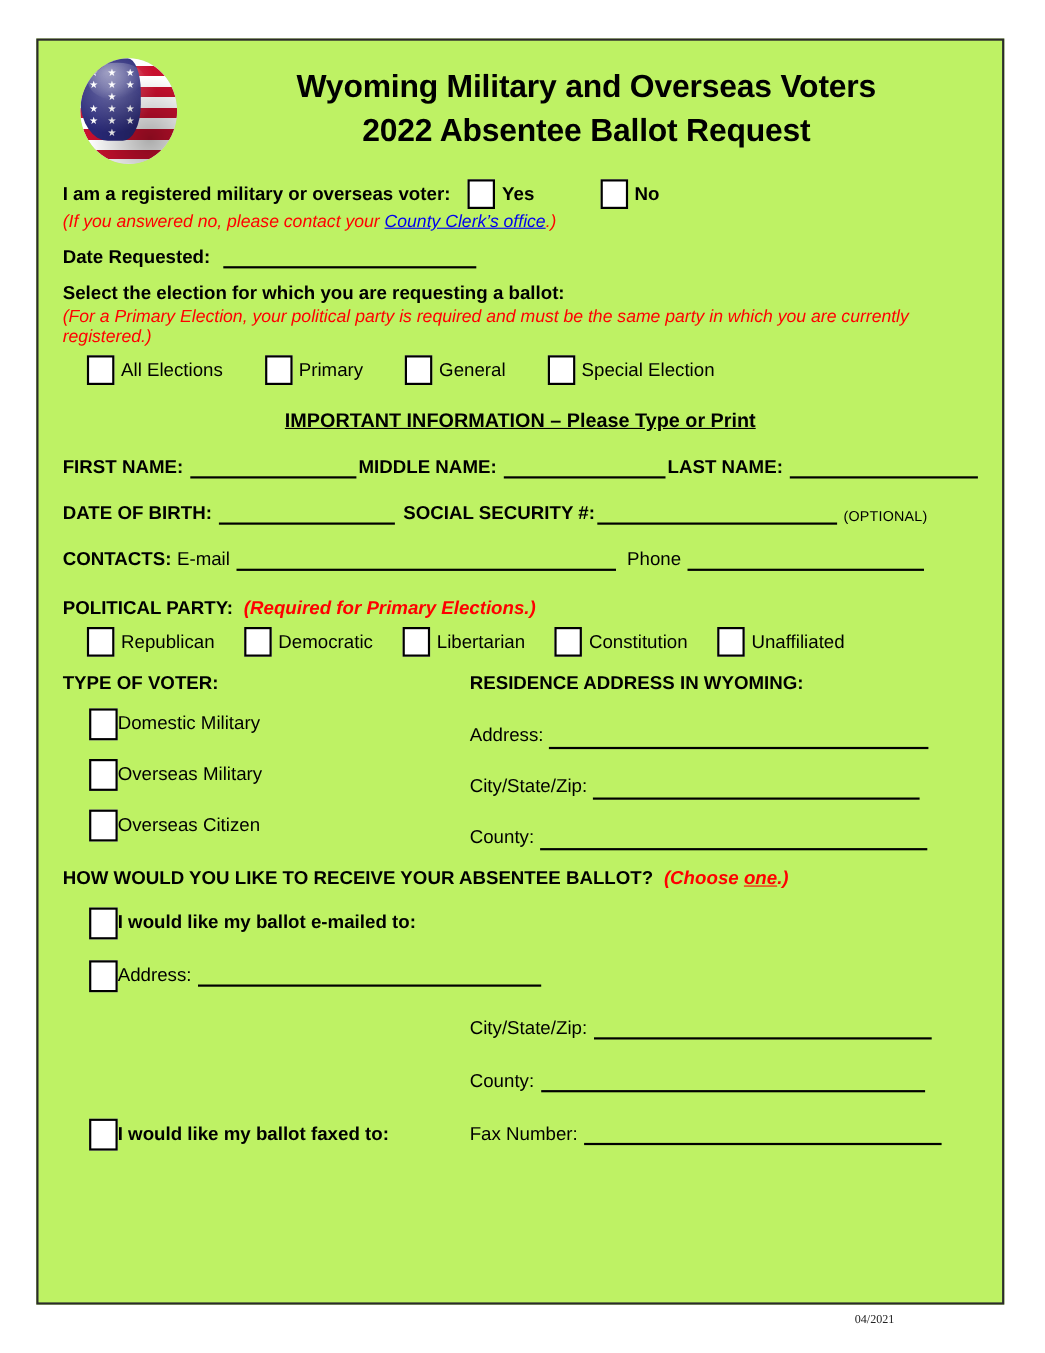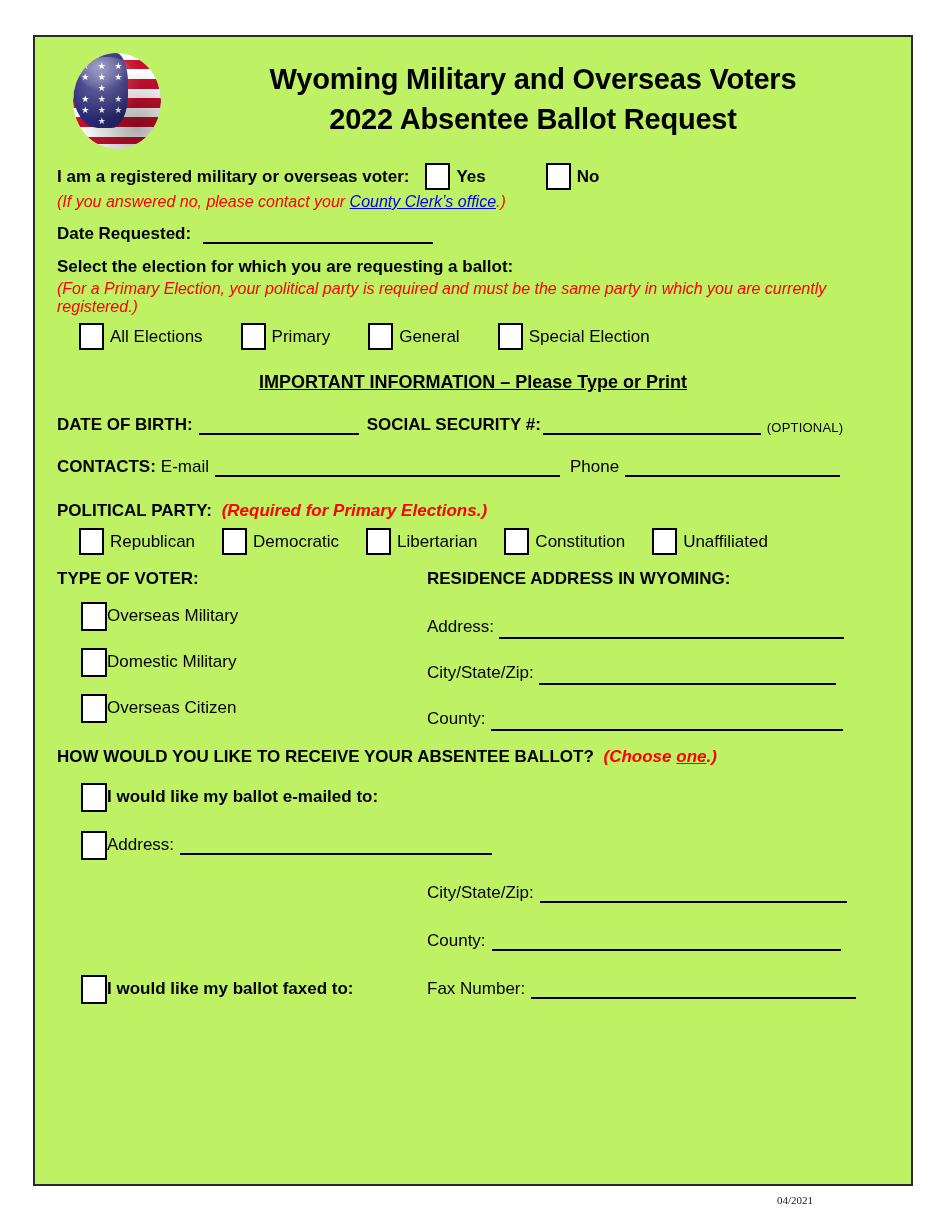--- a/index.html
+++ b/index.html
@@ -434,20 +434,28 @@
           <span class="cb"></span>
           <span class="cb-label">Special Election</span>
         </span>
       </div>
     </div>
 
     <div class="center" style="margin-top:22px;">
       <span class="imp-head">IMPORTANT INFORMATION – Please Type or Print</span>
     </div>
 
+    <div class="name-row" style="margin-top:22px;">
+      <span>FIRST NAME:</span>
+      <span class="dashline ln-first" style="margin:0 2px 0 6px;"></span>
+      <span>MIDDLE NAME:</span>
+      <span class="dashline ln-mid" style="margin:0 2px 0 6px;"></span>
+      <span>LAST NAME:</span>
+      <span class="dashline ln-last" style="margin:0 0 0 6px;"></span>
+    </div>
 
     <div class="dob-row" style="margin-top:22px;">
       <span>DATE OF BIRTH:</span>
       <span class="dashline ln-dob" style="margin:0 8px 0 6px;"></span>
       <span>SOCIAL SECURITY #</span>
         <span>:</span>
       <span class="dashline ln-ssn" style="margin:0 0 0 2px;"></span>
       <span class="optional">(OPTIONAL)</span>
     </div>
 
@@ -492,27 +500,27 @@
       <div class="col-l">TYPE OF VOTER:</div>
       <div class="col-r">RESIDENCE ADDRESS IN WYOMING:</div>
     </div>
 
     <div class="two-col">
       <div class="col-l">
         <div class="vrow">
           <span class="cbwrap">
               <span class="cb cb-lg"></span>
             </span>
-          <span class="vlabel">Overseas Military</span>
+          <span class="vlabel">Domestic Military</span>
         </div>
         <div class="vrow">
           <span class="cbwrap">
               <span class="cb cb-lg"></span>
             </span>
-          <span class="vlabel">Domestic Military</span>
+          <span class="vlabel">Overseas Military</span>
         </div>
         <div class="vrow">
           <span class="cbwrap">
               <span class="cb cb-lg"></span>
             </span>
           <span class="vlabel">Overseas Citizen</span>
         </div>
       </div>
 
       <div class="col-r">

